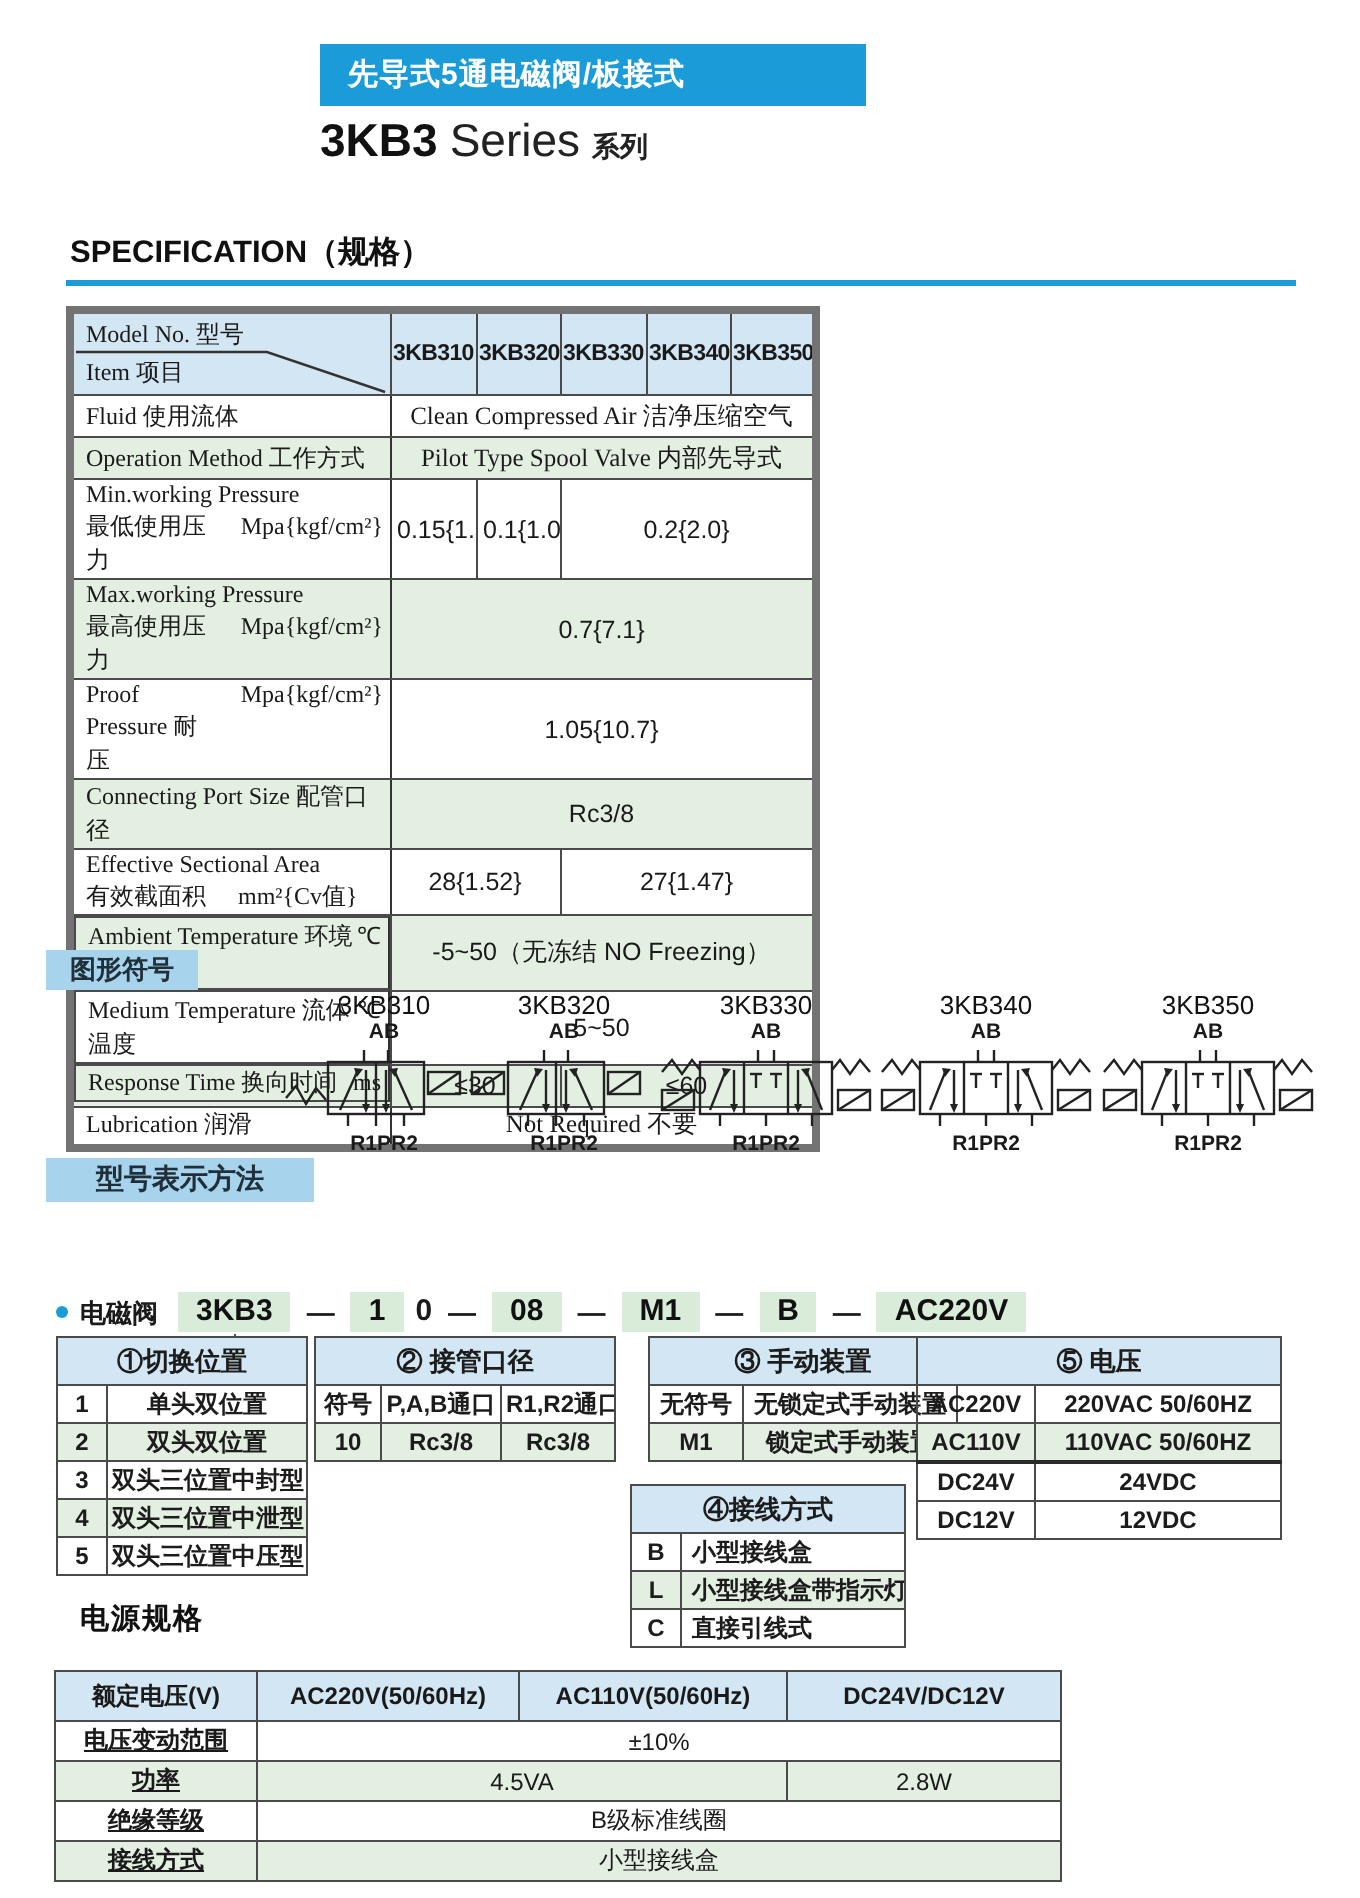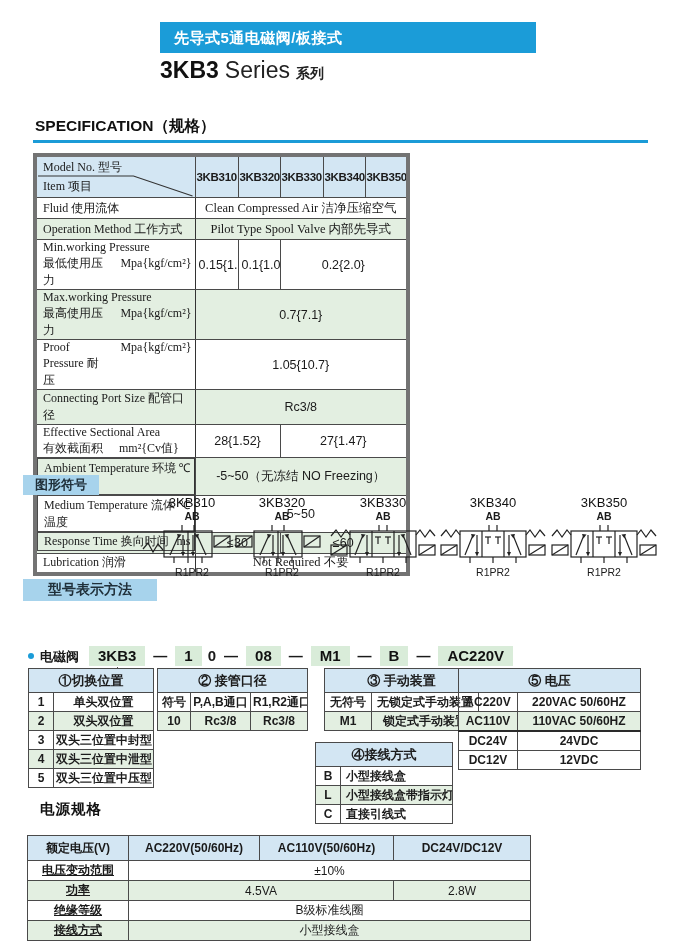--- a/index.html
+++ b/index.html
@@ -1,20 +1,20 @@
 <!DOCTYPE html>
 <html><head>
 <meta charset="utf-8">
 <style>
   html,body{margin:0;padding:0;background:#fff;}
   .page{position:relative;width:680px;height:949px;background:#fff;overflow:hidden;
         font-family:"Liberation Sans",sans-serif;color:#1a1a1a;}
 
   
-  .banner{position:absolute;left:160px;top:22px;width:376px;height:31px;background:#1b9cd8;
+  .banner{position:absolute;left:160px;top:22px;width:273px;height:31px;background:#1b9cd8;
           color:#fff;font-size:15px;font-weight:bold;line-height:31px;padding-left:14px;
           box-sizing:border-box;letter-spacing:.5px;}
   .series-title{position:absolute;left:160px;top:57px;white-space:nowrap;}
   .st-bold{font-size:23px;font-weight:bold;color:#111;}
   .st-rest{font-size:23px;color:#222;margin-left:6px;}
   .st-cn{font-size:14px;color:#222;margin-left:6px;font-weight:bold;}
 
   
   .spec-title{position:absolute;left:35px;top:116px;font-size:15.5px;font-weight:bold;color:#101010;}
   .spec-underline{position:absolute;left:33px;top:140px;width:615px;height:3px;background:#1b9bd7;}
@@ -39,21 +39,21 @@
   
   .sec-label{position:absolute;background:#a7d3ec;color:#20303a;font-weight:bold;
              display:flex;align-items:center;justify-content:center;}
   .lbl-symbols{left:23px;top:475px;width:76px;height:20px;font-size:13px;}
   .lbl-model{left:23px;top:579px;width:134px;height:22px;font-size:14px;}
 
   
   .symbol{position:absolute;top:495px;display:flex;flex-direction:column;align-items:center;}
   .sym-name{font-size:13px;color:#111;margin-bottom:1px;}
   .sym-ab{font-size:10.5px;font-weight:bold;line-height:10px;}
-  .sym-ports{font-size:10.5px;font-weight:normal;line-height:11px;}
+  .sym-ports{font-size:10.5px;font-weight:bold;line-height:11px;}
   .valve-svg{line-height:0;}
   .valve-svg svg{display:block;}
 
   
   .model-line{position:absolute;left:28px;top:646px;display:flex;align-items:flex-start;white-space:nowrap;}
   .bullet{width:6px;height:6px;border-radius:50%;background:#1b9cd8;margin:7px 6px 0 0;}
   .mc-prefix{font-size:13px;font-weight:bold;margin:2px 10px 0 0;}
   .mc-col{display:flex;flex-direction:column;align-items:center;}
   .mc-box{background:#d9ecd9;font-size:15px;font-weight:bold;height:20px;line-height:20px;
           padding:0 9px;color:#111;}

